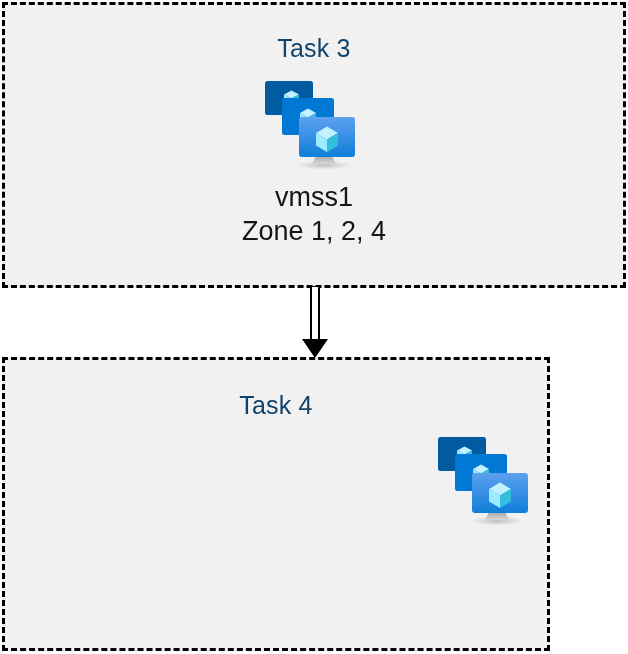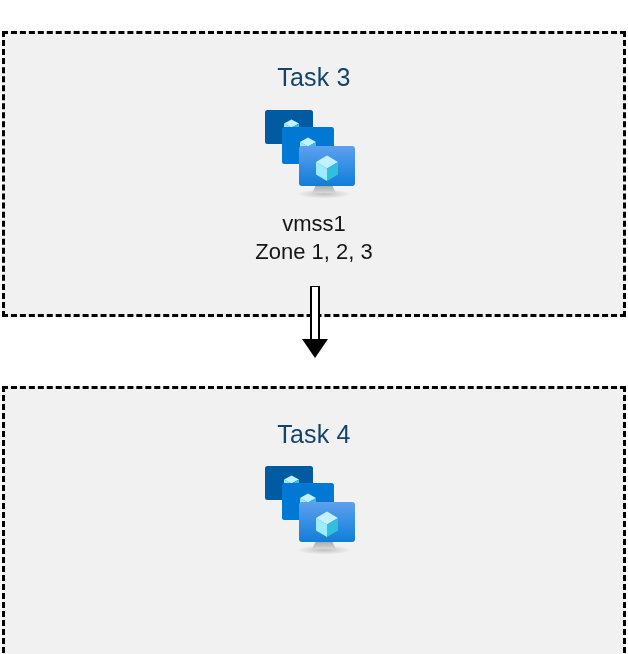--- a/index.html
+++ b/index.html
@@ -24,33 +24,33 @@
 
   
   .task-box {
     position: absolute;
     box-sizing: border-box;
     background: #f1f1f1;
     border: 3px dashed #000000;
     display: flex;
     flex-direction: column;
     align-items: center;
-    margin-top: 29px;
   }
   #task-box-1 {
     left: 2px;
     top: 2px;
     width: 624px;
     height: 286px;
   }
   #task-box-2 {
     left: 2px;
     top: 357px;
-    width: 624px;
+    width: 548px;
     height: 294px;
+    align-items: flex-end;
   }
 
   .task-title {
     color: #11436b;
     font-size: 25px;
     font-weight: 400;
     letter-spacing: 0.2px;
     line-height: 1;
     text-align: center;
     width: 100%;
@@ -66,21 +66,21 @@
   }
   #task-box-1 .vmss-icon { margin-top: 14px; }
   #task-box-2 .vmss-icon { margin-top: 13px; }
 
   .vmss-icon svg { display: block; }
 
   
   .caption {
     text-align: center;
     color: #161616;
-    font-size: 22px;
+    font-size: 27px;
     font-weight: 400;
     line-height: 1.25;
     width: 100%;
   }
   #task-box-1 .caption { margin-top: 10px; }
   #task-box-2 .caption { margin-top: 22px; }
   .caption-line { display: block; white-space: pre; }
 
   
   .connector {
@@ -141,21 +141,21 @@
         <g>
           <polygon points="62,58 73,51.5 84,58 73,64.5" fill="#c3f1ff"></polygon>
           <polygon points="62,58 73,64.5 73,77 62,70.5" fill="#9cebff"></polygon>
           <polygon points="84,58 73,64.5 73,77 84,70.5" fill="#32bedd"></polygon>
         </g>
       </svg>
     </div>
 
     <div class="caption">
       <span class="caption-line">vmss1</span>
-      <span class="caption-line">Zone 1, 2, 3</span>
+      <span class="caption-line">Zone 1, 2, 4</span>
     </div>
   </div>
 
   <div class="connector">
     <svg width="34" height="74" viewBox="0 0 34 74" xmlns="http://www.w3.org/2000/svg">
 
       <rect x="13" y="0" width="8" height="56" fill="#ffffff" stroke="#000000" stroke-width="2"></rect>
 
       <polygon points="4,53 30,53 17,72" fill="#000000"></polygon>
     </svg>

